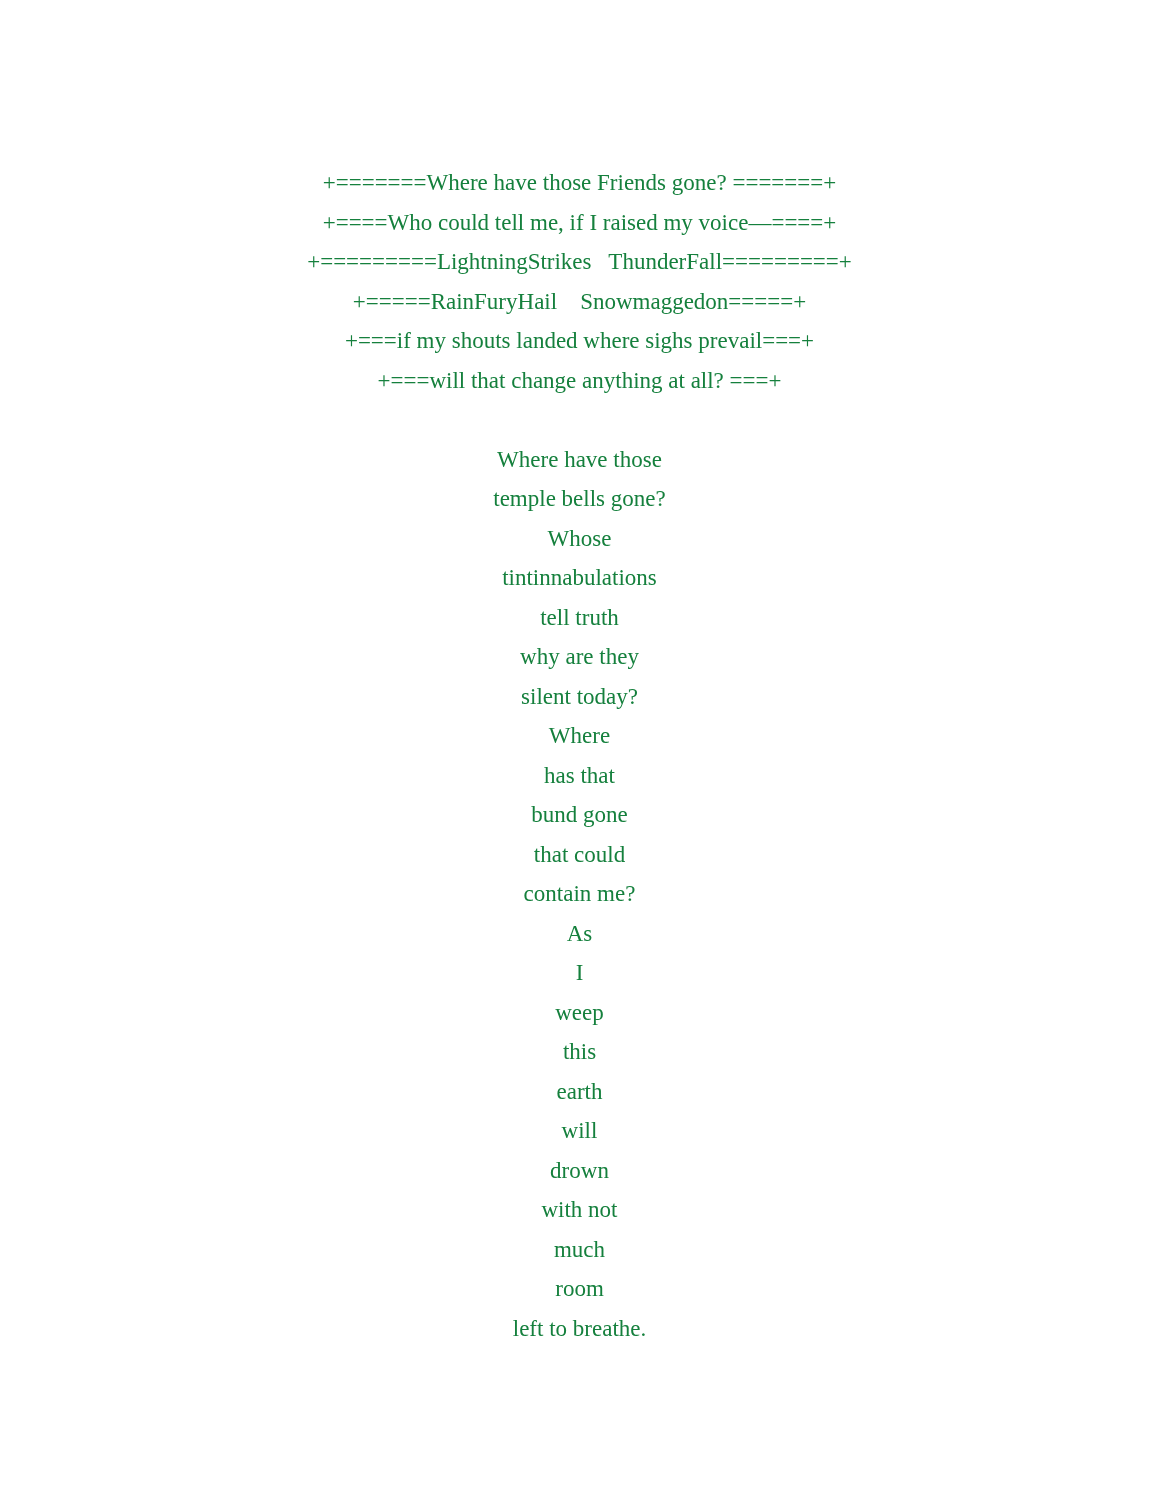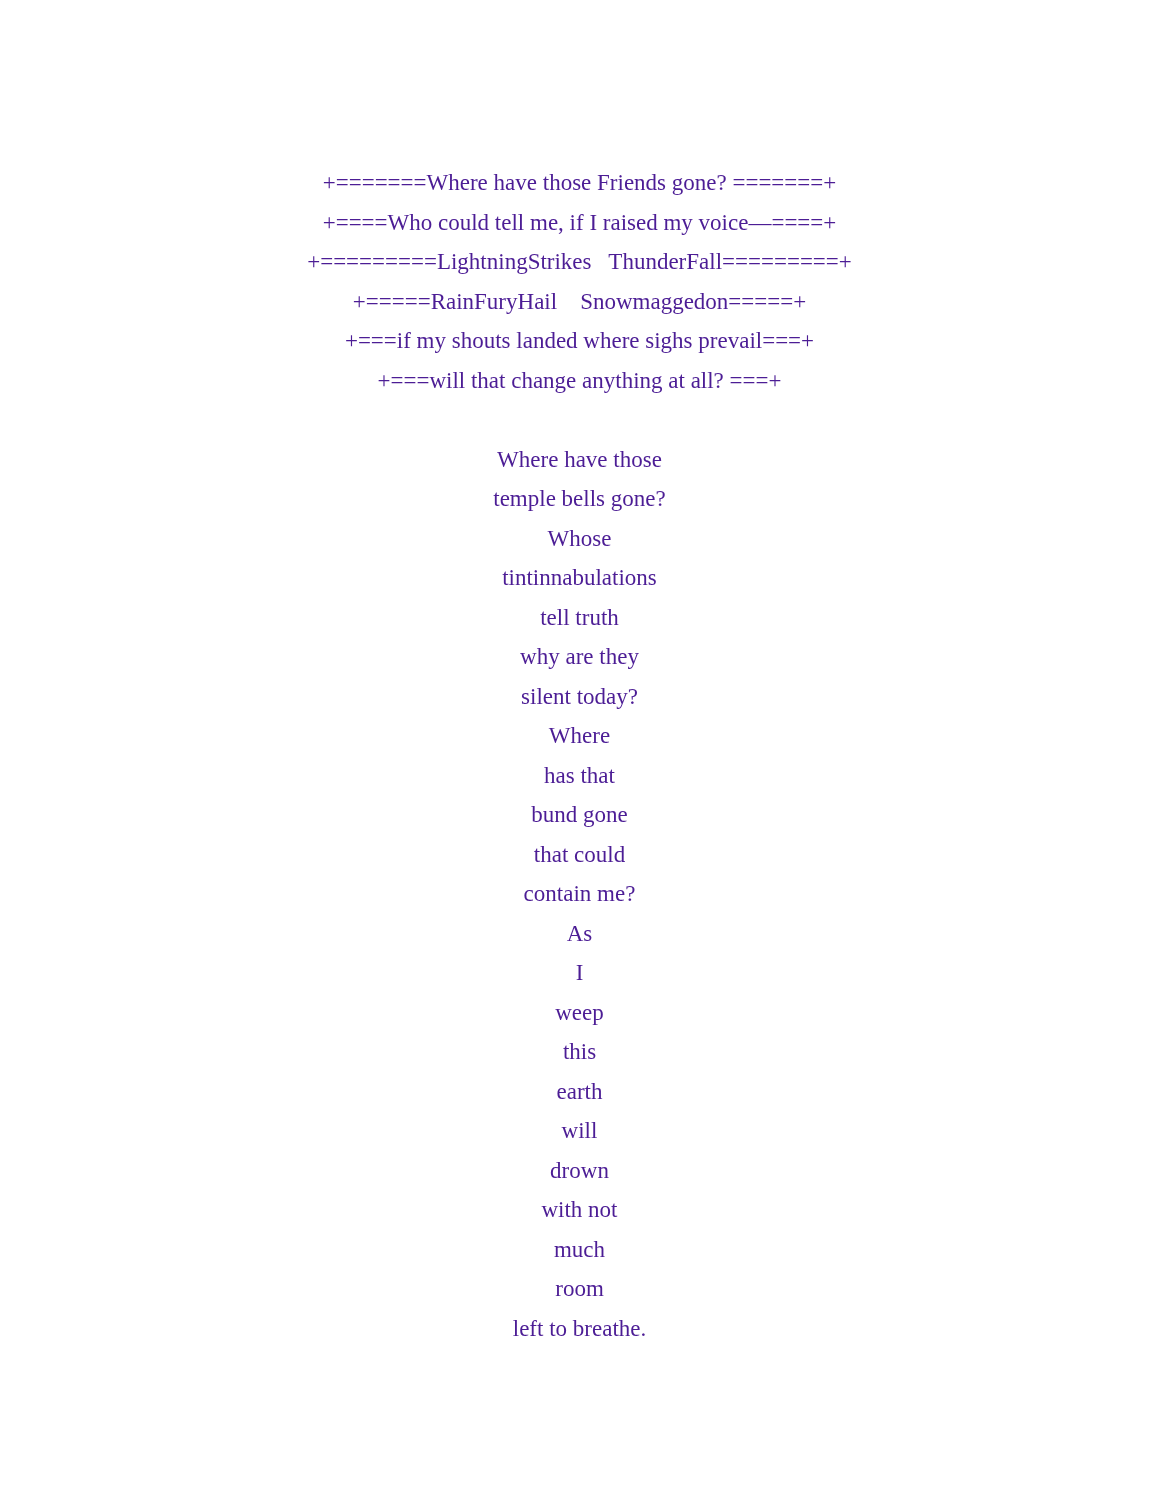--- a/index.html
+++ b/index.html
@@ -8,21 +8,21 @@
     background: #ffffff;
   }
   .page {
     position: relative;
     width: 1159px;
     height: 1500px;
     background: #ffffff;
     overflow: hidden;
     font-family: "Liberation Serif", serif;
     font-size: 23px;
-    color: #4c1d95;
+    color: #15803d;
   }
   .poem {
     padding-top: 163px;
     text-align: center;
   }
   .stanza {
     line-height: 39.5px;
     white-space: pre;
   }
   .stanza-gap {

